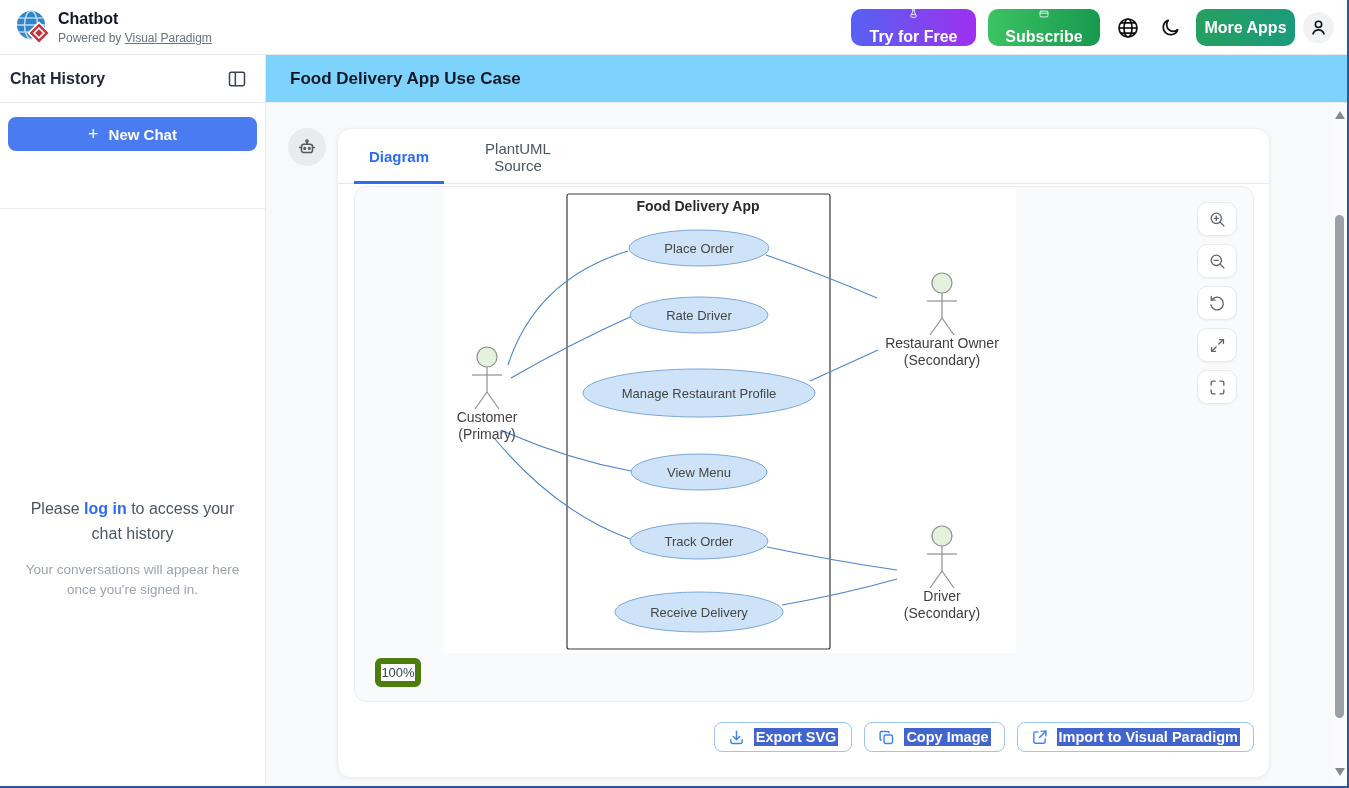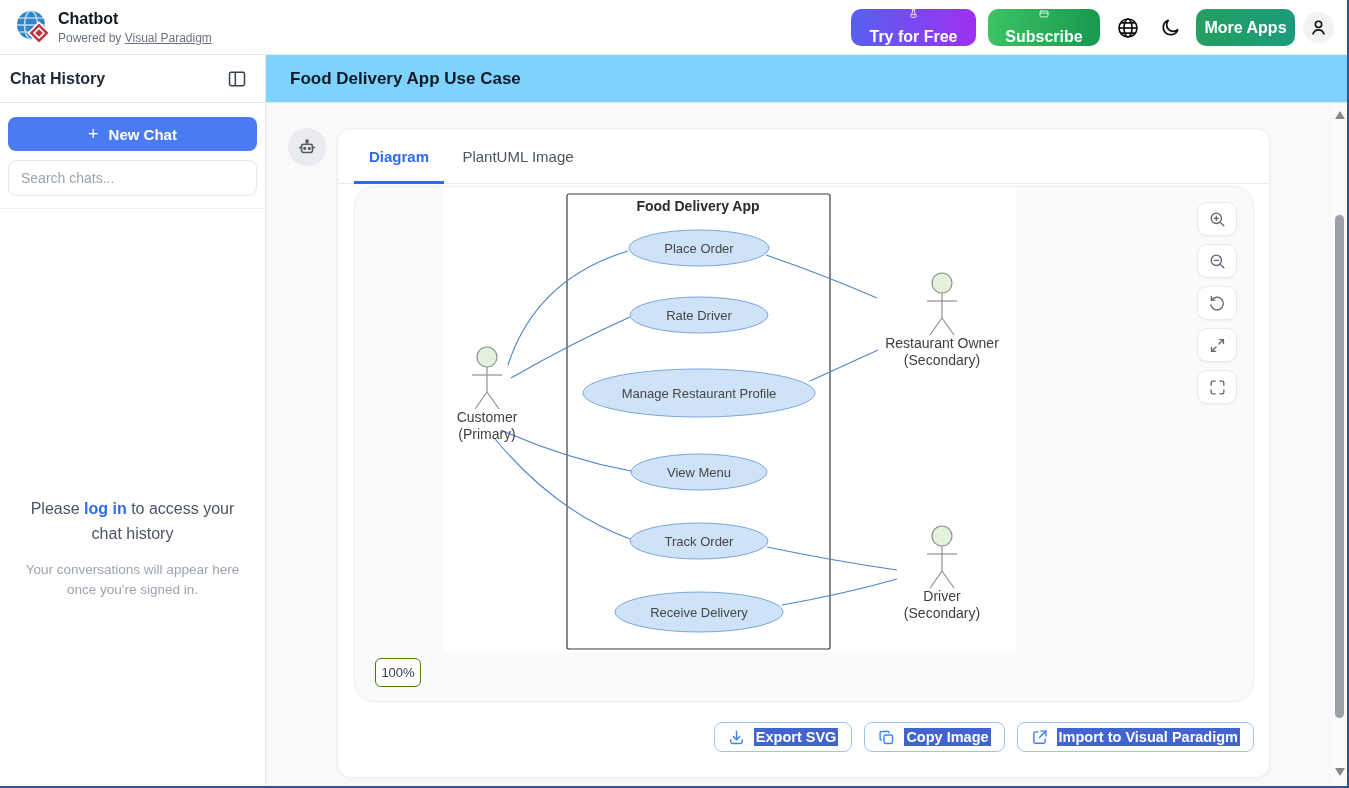--- a/index.html
+++ b/index.html
@@ -51,25 +51,25 @@
   .login-note{margin-top:13px;font-size:13.5px;color:#9ca3af;line-height:1.5;}
 
   
   #main-body{left:266px;top:103px;width:1066px;height:685px;background:#f8f9fa;}
   #bot-avatar{left:22px;top:25px;width:38px;height:38px;border-radius:50%;background:#e9ebee;display:flex;align-items:center;justify-content:center;}
   #card{left:71px;top:25px;width:933px;height:650px;background:#fff;border:1px solid #eef0f3;border-radius:14px;box-shadow:0 1px 4px rgba(20,30,60,.05);}
   #tabbar{left:0;top:0;width:931px;height:55px;border-bottom:1px solid #e8eaed;}
   .tab{position:absolute;top:0;height:55px;display:flex;align-items:center;justify-content:center;font-size:15px;cursor:pointer;background:none;border:none;font-family:inherit;}
   #tab-diagram{left:16px;width:90px;color:var(--accent-blue);font-weight:700;box-shadow:inset 0 -3px 0 var(--accent-blue);}
   #tab-plantuml{left:122px;width:116px;color:#4b5563;font-weight:500;}
-  #viewport{left:16px;top:57px;width:900px;height:516px;background:#f9fafb;border:1px solid #ecedf0;border-radius:20px;overflow:hidden;text-decoration:underline;}
+  #viewport{left:16px;top:57px;width:900px;height:516px;background:#f9fafb;border:1px solid #ecedf0;border-radius:12px;overflow:hidden;text-decoration:underline;}
   #diagram-canvas{left:89px;top:0;width:572px;height:466px;background:#fff;}
   #zoom-controls{right:16px;top:15px;display:flex;flex-direction:column;gap:8px;}
   .zctl{width:40px;height:34px;background:#fff;border:1px solid #e8eaed;border-radius:10px;box-shadow:0 1px 2px rgba(20,30,60,.05);cursor:pointer;display:flex;align-items:center;justify-content:center;}
-  #zoom-badge{left:20px;bottom:14px;width:46px;height:29px;background:#fff;border:1px solid #4d7c0f;border-radius:6px;display:flex;align-items:center;justify-content:center;font-size:13px;color:#374151;}
+  #zoom-badge{left:20px;bottom:14px;width:46px;height:29px;background:#fff;border:6px solid #4d7c0f;border-radius:6px;display:flex;align-items:center;justify-content:center;font-size:13px;color:#374151;}
   #actions{left:0;top:593px;width:916px;display:flex;justify-content:flex-end;gap:12px;}
   .action-btn{height:30px;display:flex;align-items:center;gap:9px;padding:0 13px;background:#fff;border:1.5px solid #9cc3f7;border-radius:8px;cursor:pointer;font-family:inherit;}
   .action-btn .lbl{font-size:14.5px;font-weight:700;color:#fff;background:var(--selection-bg);padding:1px 2px;}
 
   
   #page-scrollbar{left:1332px;top:103px;width:15px;height:685px;background:#fbfbfd;}
   #sb-thumb{left:3px;top:112px;width:9px;height:503px;border-radius:5px;background:#9aa0a6;cursor:pointer;}
   .sb-arrow{left:3px;width:0;height:0;border-left:5px solid transparent;border-right:5px solid transparent;cursor:pointer;}
   #sb-up{top:8px;border-bottom:8px solid #85898f;}
   #sb-down{bottom:12px;border-top:8px solid #85898f;}
@@ -143,21 +143,20 @@
 <div id="main-title-row" class="abs">
   <span class="t">Food Delivery App Use Case</span>
 </div>
 <div id="v-divider" class="abs"></div>
 
 <div id="sidebar-body" class="abs">
   <button id="new-chat" class="abs">
     <span class="plus">+</span>
     <span>New Chat</span>
   </button>
-  <input id="search-chats" class="abs" type="text" placeholder="Search chats..." style="">
   <div id="sidebar-divider" class="abs"></div>
   <div id="login-block" class="abs">
     <div class="login-prompt"><span>Please </span><a>log in</a><span> to access your chat history</span></div>
     <div class="login-note">Your conversations will appear here once you're signed in.</div>
   </div>
 </div>
 
 <div id="main-body" class="abs">
   <div id="bot-avatar" class="abs">
     <svg width="22" height="22" viewBox="0 0 24 24" fill="none" stroke="#555b63" stroke-width="1.7" stroke-linecap="round">
@@ -167,21 +166,21 @@
       <circle cx="9.5" cy="13.5" r="0.8" fill="#555b63"></circle>
         <circle cx="14.5" cy="13.5" r="0.8" fill="#555b63"></circle>
       <line x1="4" y1="12.5" x2="6" y2="12.5"></line>
         <line x1="18" y1="12.5" x2="20" y2="12.5"></line>
     </svg>
   </div>
 
   <div id="card" class="abs">
     <div id="tabbar" class="abs">
       <button id="tab-diagram" class="tab">Diagram</button>
-      <button id="tab-plantuml" class="tab">PlantUML Image</button>
+      <button id="tab-plantuml" class="tab">PlantUML Source</button>
     </div>
 
     <div id="viewport" class="abs">
       <div id="diagram-canvas" class="abs">
         <svg width="572" height="466" viewBox="0 0 572 466" font-family="Liberation Sans, sans-serif">
             <rect x="123" y="7" width="263" height="455" rx="2" fill="#ffffff" stroke="#3a3a3a" stroke-width="1.2"></rect>
             <path d="M64,178 Q92,92 184,64" fill="none" stroke="#4d85c8" stroke-width="1.1"></path>
             <path d="M67,191 Q128,156 186,130" fill="none" stroke="#4d85c8" stroke-width="1.1"></path>
             <path d="M57,243 Q122,272 187,284" fill="none" stroke="#4d85c8" stroke-width="1.1"></path>
             <path d="M51,252 Q112,325 186,352" fill="none" stroke="#4d85c8" stroke-width="1.1"></path>

